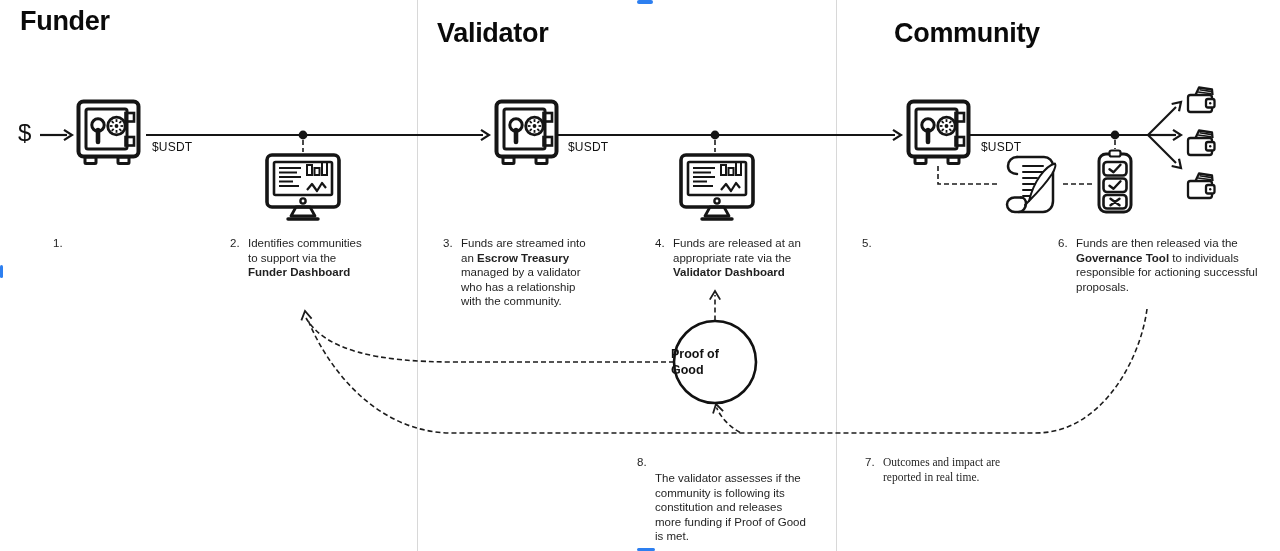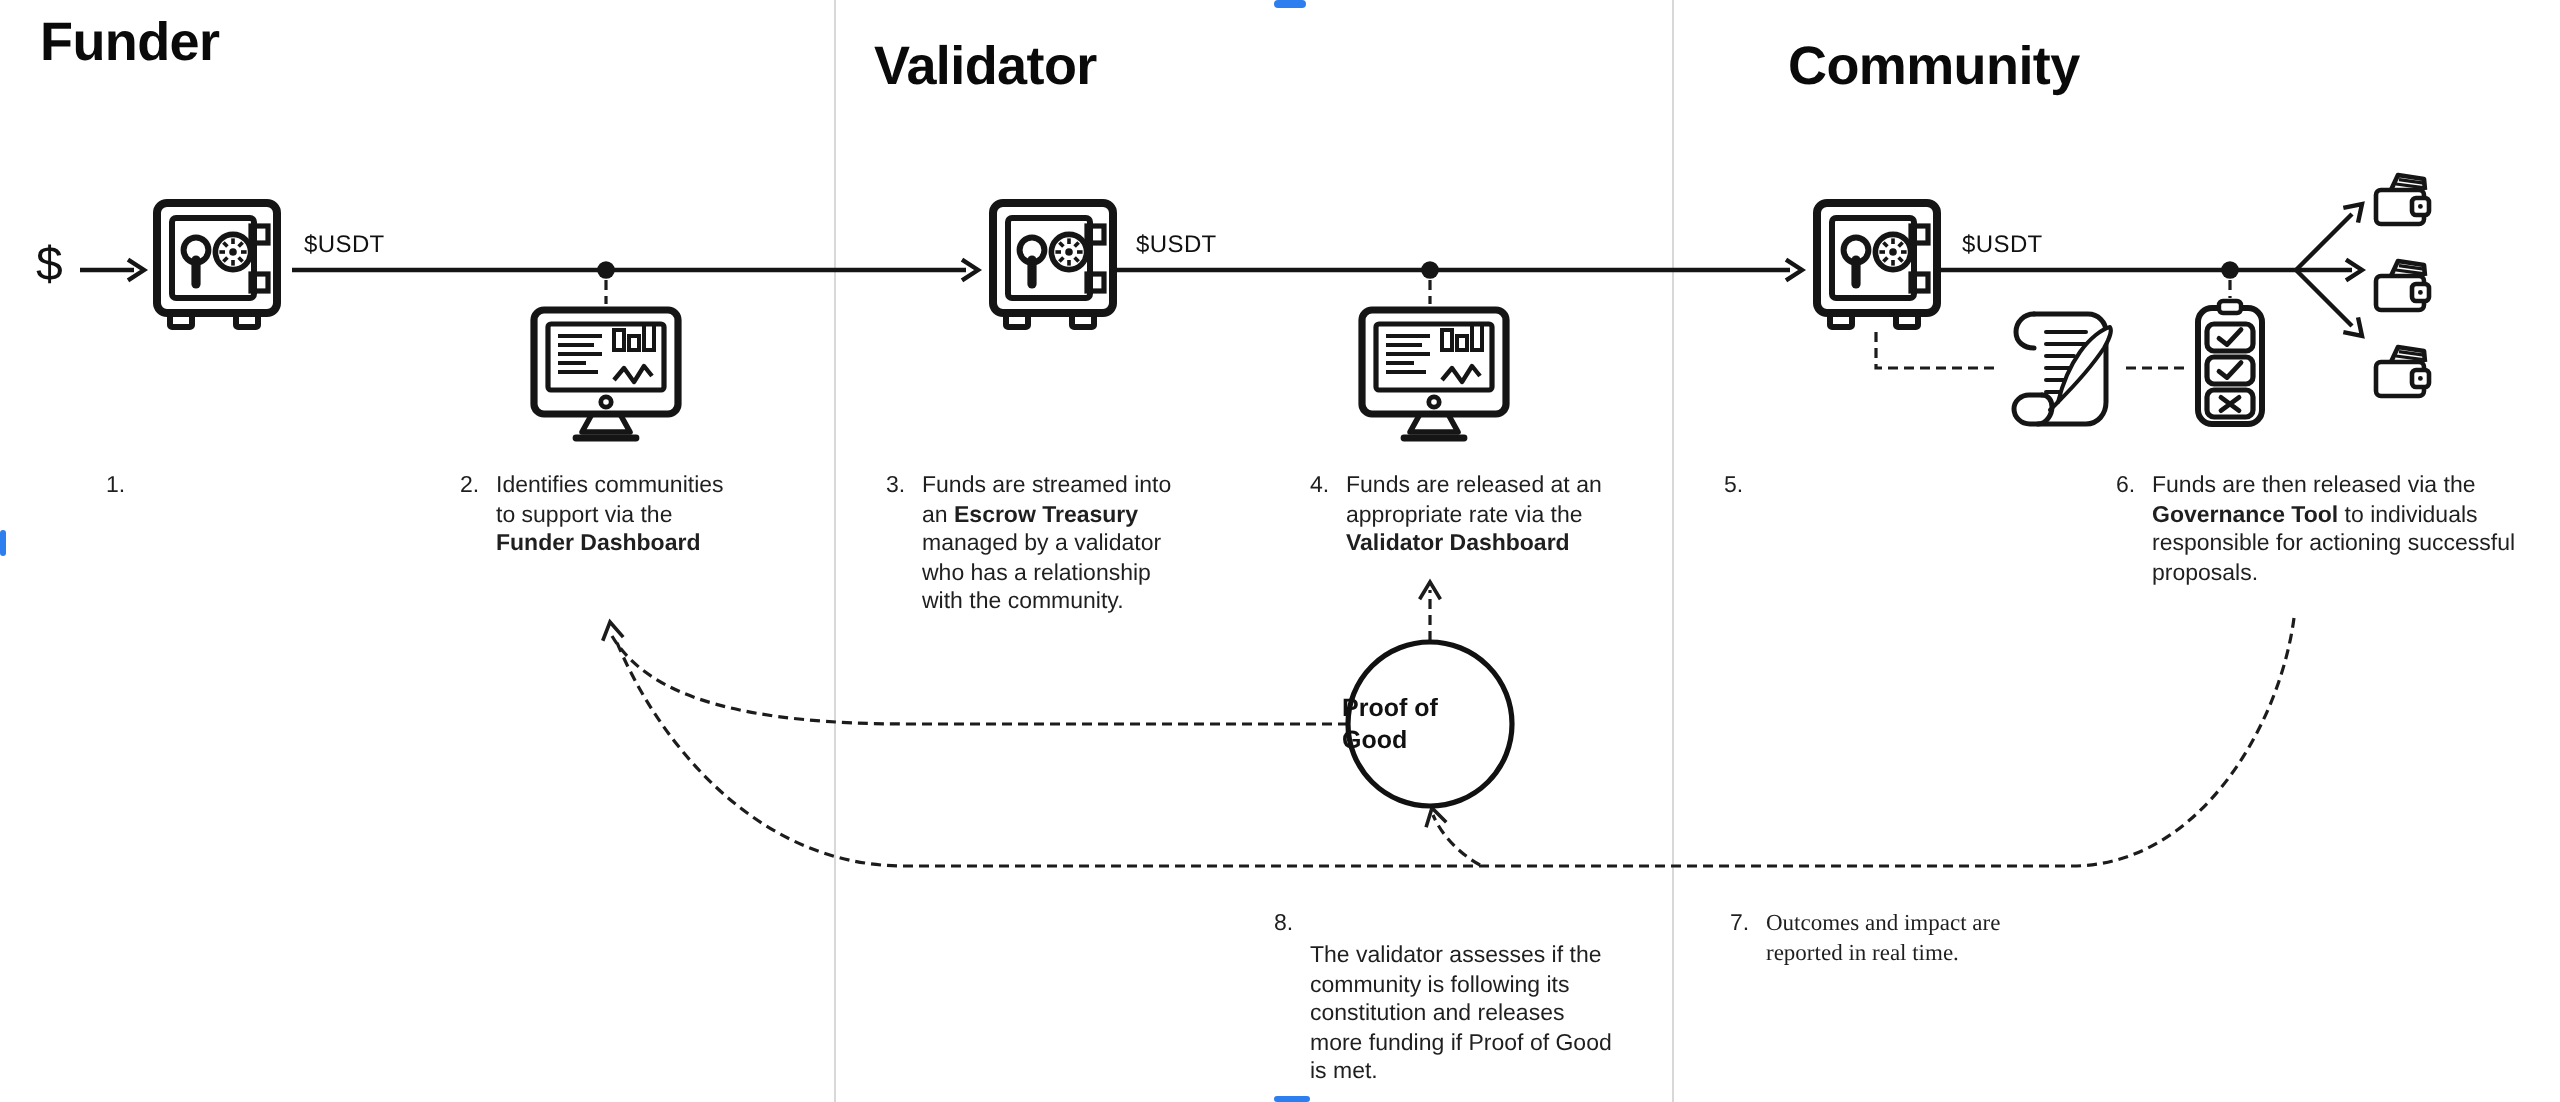--- a/index.html
+++ b/index.html
@@ -4,21 +4,21 @@
 <style>
   html,body{margin:0;padding:0;background:#fff;}
   .stage{
     position:relative;width:1280px;height:551px;background:#ffffff;
     font-family:"Liberation Sans",sans-serif;color:#1c1c1c;overflow:hidden;
   }
   .stage svg{position:absolute;left:0;top:0;}
   .abs{position:absolute;}
   .title{font-size:27px;font-weight:700;letter-spacing:-.3px;color:#0a0a0a;line-height:30px;white-space:nowrap;}
   .dollar{font-size:24px;color:#111;line-height:24px;}
-  .usdt{font-size:12px;color:#111;letter-spacing:.2px;white-space:nowrap;}
+  .usdt{font-size:12px;color:#111;letter-spacing:.2px;white-space:nowrap;margin-top:25px;}
   .step{display:flex;font-size:11.5px;line-height:14.6px;color:#1f1f1f;}
   .step .num{flex:none;width:13px;margin-right:5px;}
   .step b{font-weight:700;}
   .pog-label{width:88px;text-align:left;font-weight:700;font-size:12.5px;line-height:15.5px;color:#111;}
   .handle{position:absolute;background:#2d7ff0;border-radius:3px;}
 </style>
 </head>
 <body>
 
 <div class="stage">

